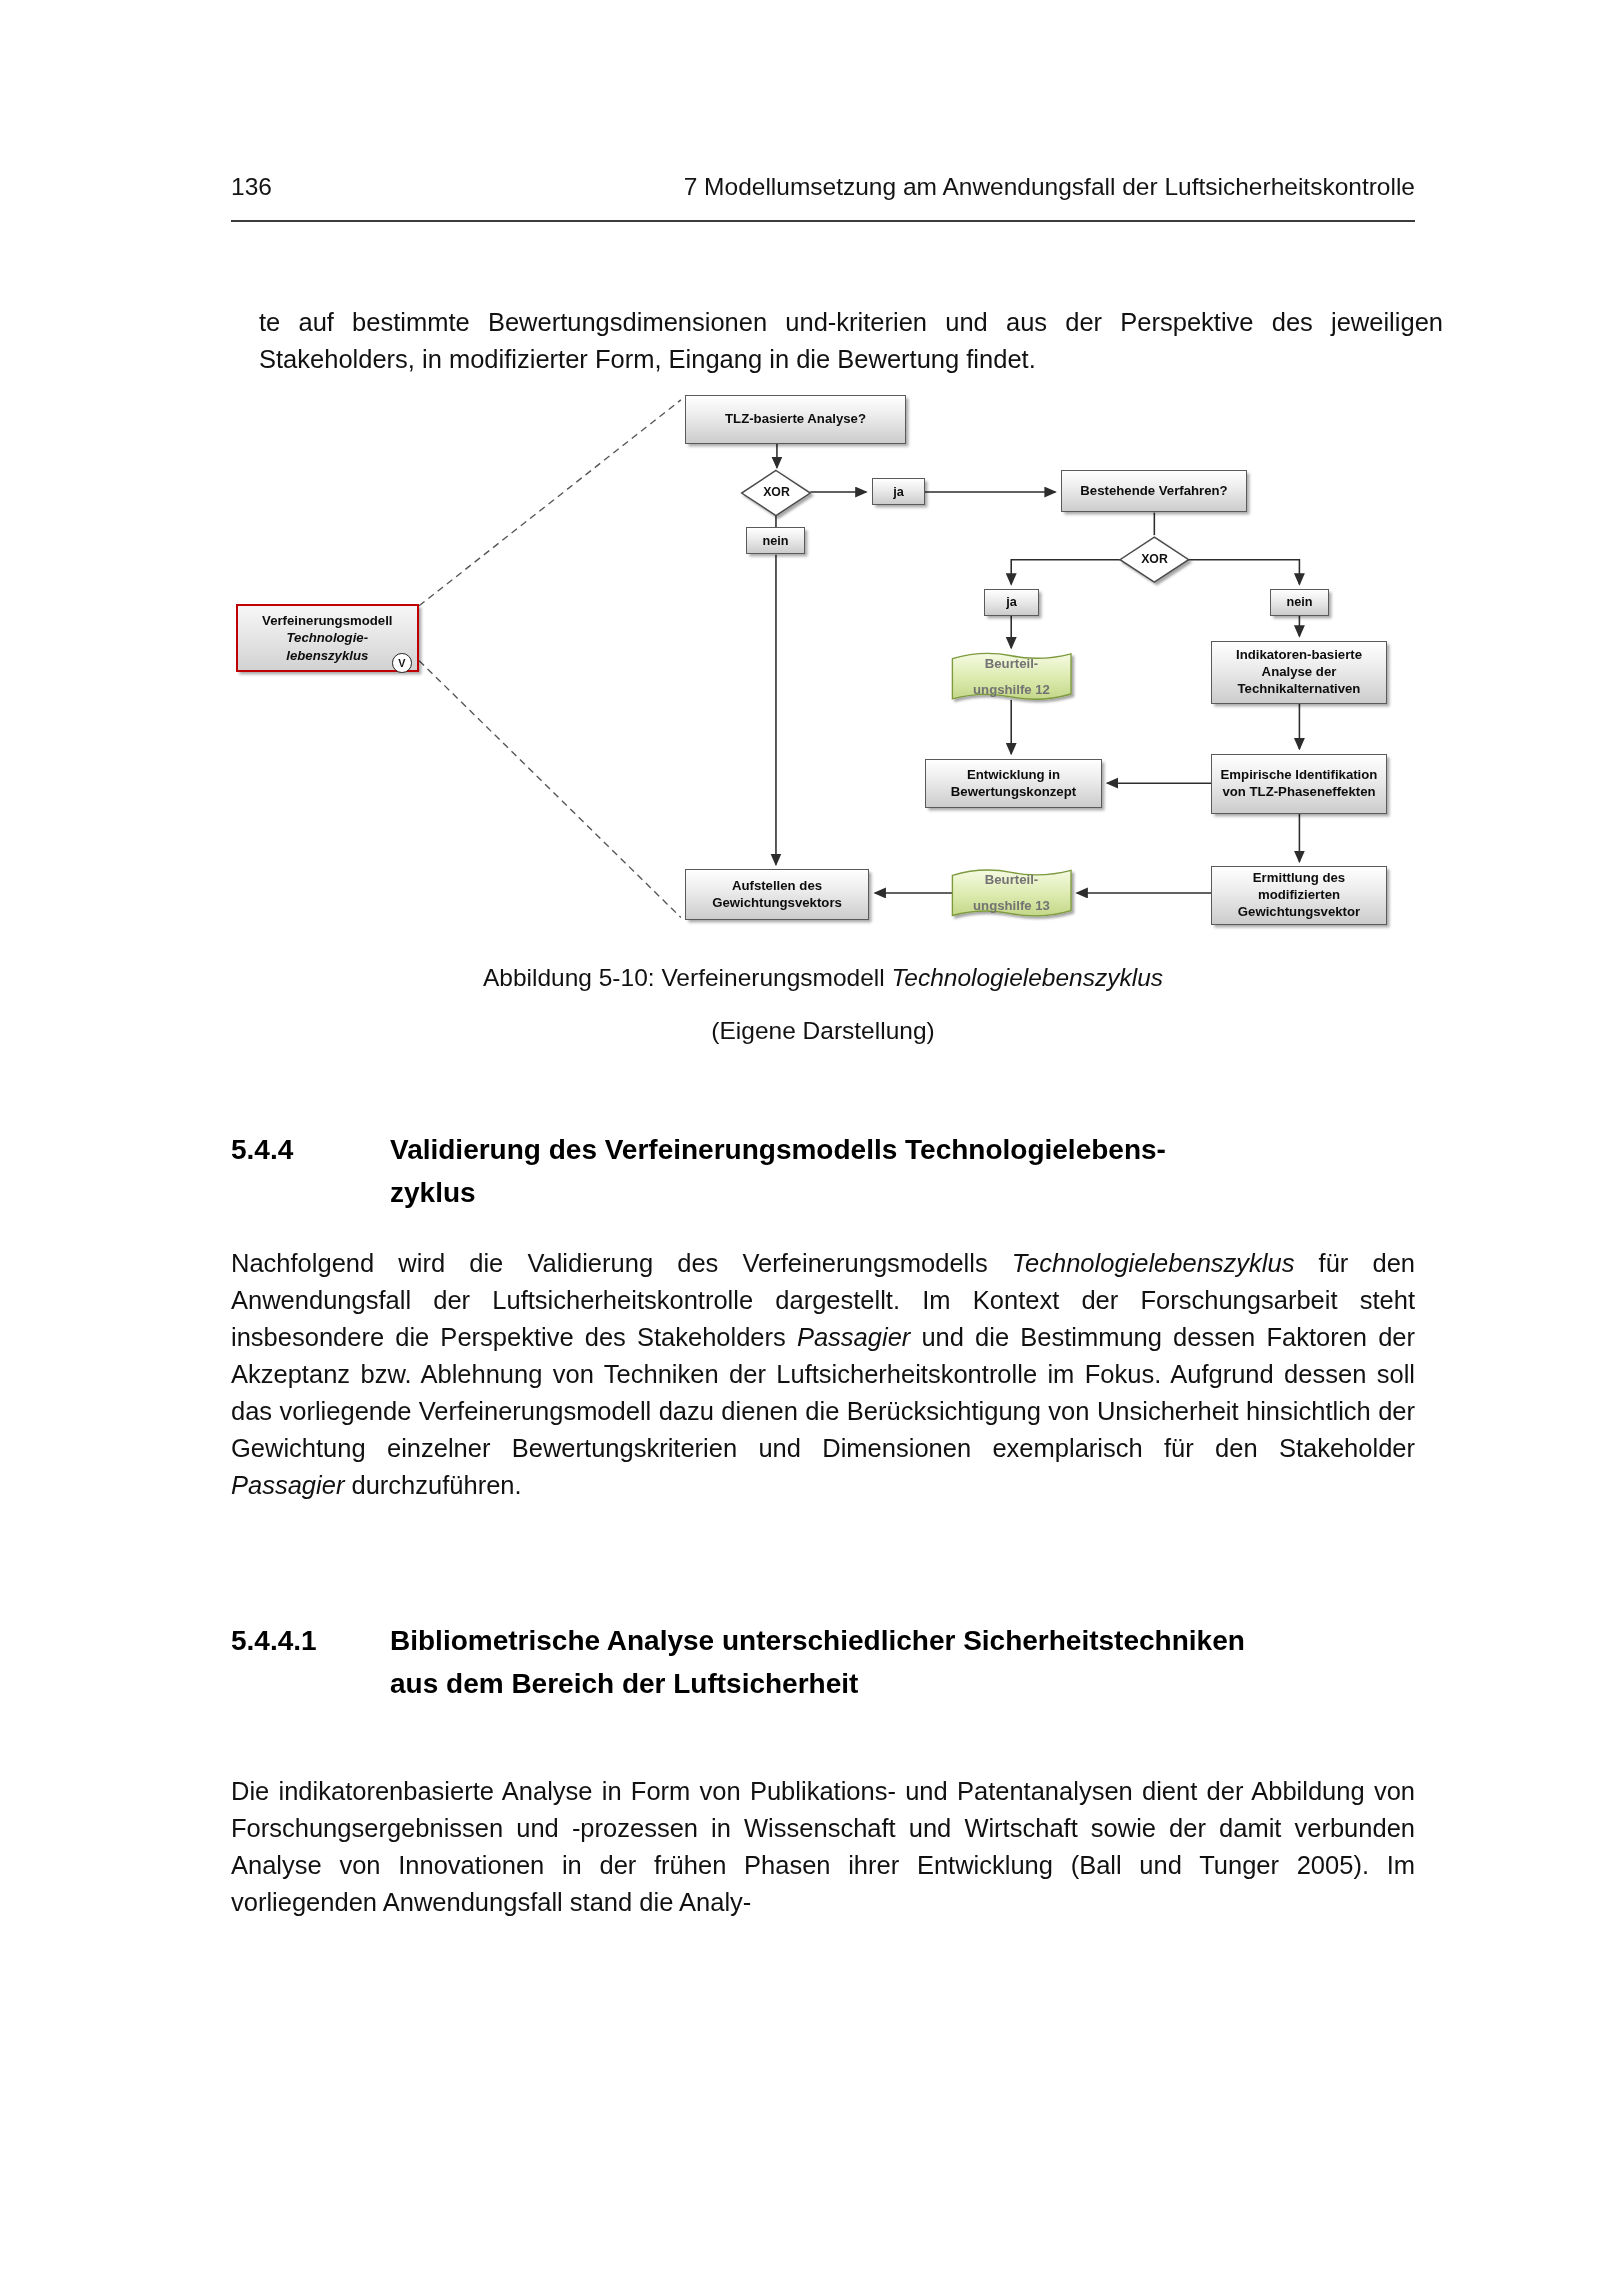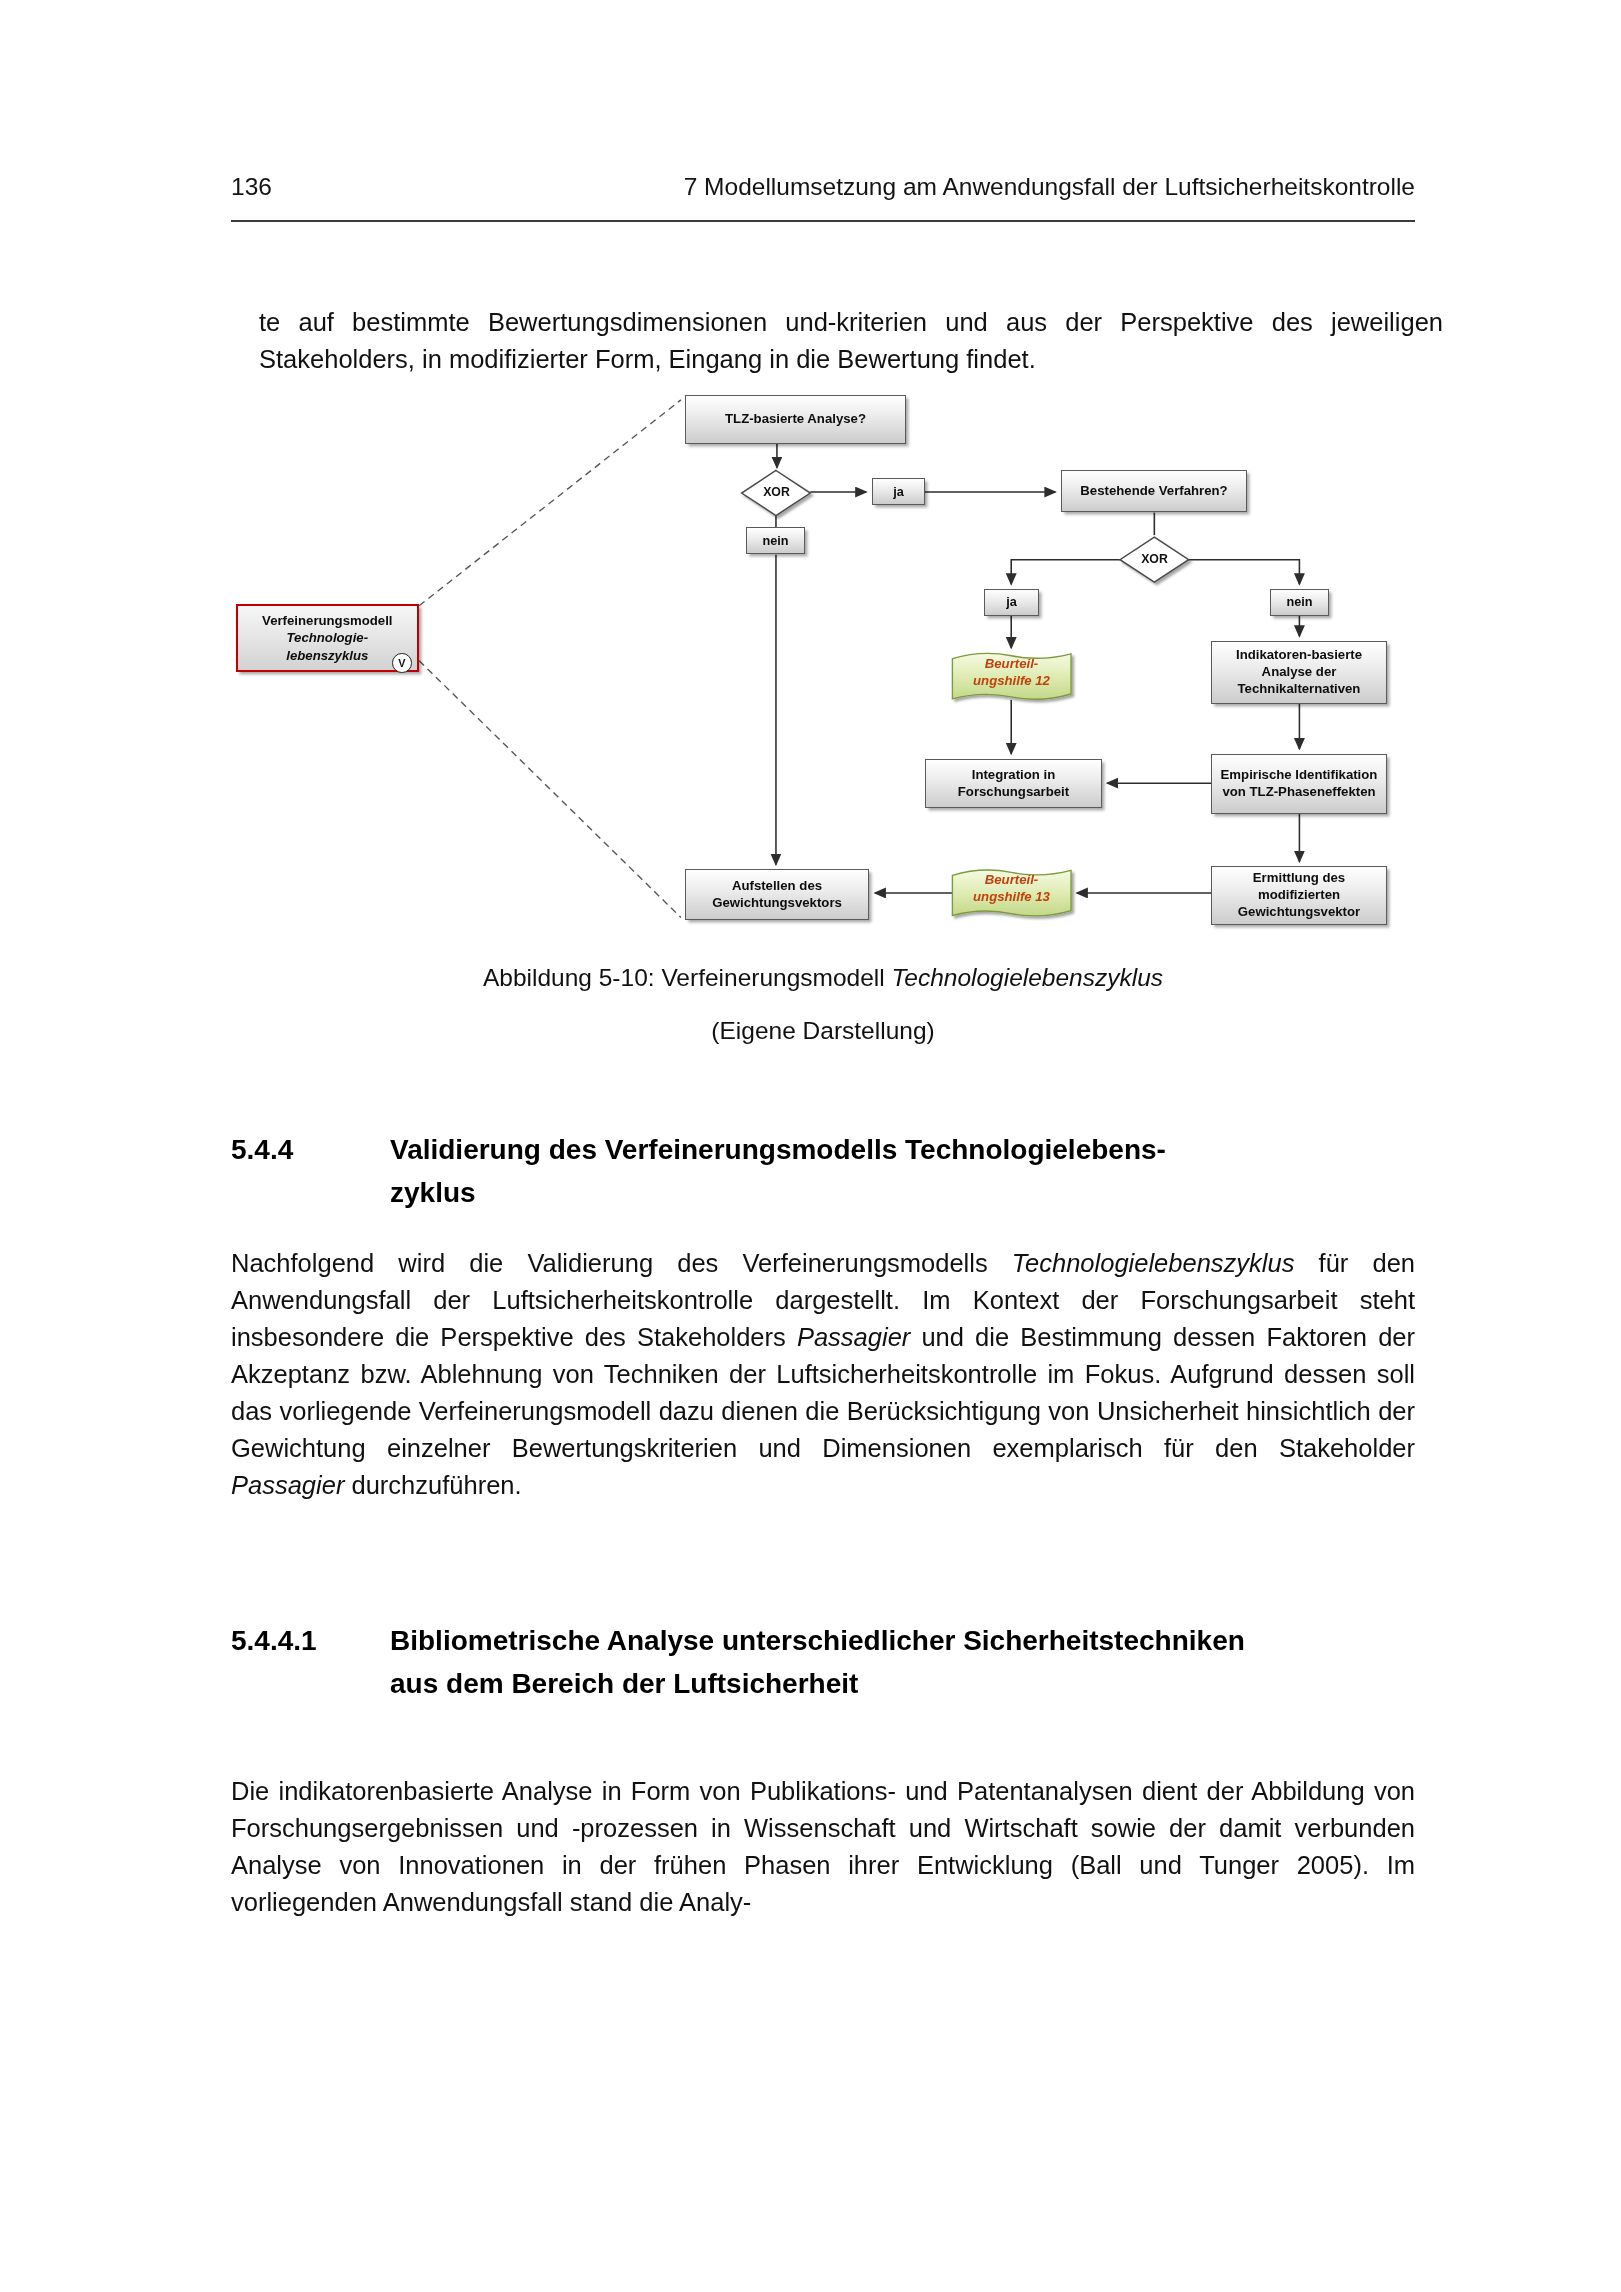--- a/index.html
+++ b/index.html
@@ -68,22 +68,22 @@
     position:absolute; width:19.6px; height:19.6px; border-radius:50%;
     background:#ffffff; border:1.6px solid #222;
     display:flex; align-items:center; justify-content:center;
     font-size:10.8px; font-weight:700; color:#111; box-sizing:border-box;
   }
   .xor-label {
     position:absolute; text-align:center; font-weight:700; font-size:12.3px; color:#111;
   }
   .scroll-label {
     position:absolute; box-sizing:border-box;
-    display:flex; flex-direction:column; align-items:center; justify-content:flex-start;
-    text-align:center; font-weight:700; font-size:13.2px; line-height:1.3; color:#c2410c;font-style:italic;
+    display:flex; flex-direction:column; align-items:center; justify-content:space-between;
+    text-align:center; font-weight:700; font-size:13.2px; line-height:1.3; color:#737373;
   }
 </style>
 </head>
 <body>
 
 <div class="page">
 
   <div class="header-row">
     <span>136</span>
     <span>7 Modellumsetzung am Anwendungsfall der Luftsicherheitskontrolle</span>
@@ -139,21 +139,21 @@
       <path d="M739,495 Q769,486 799,492 Q829,498 860,490 L860,531 Q829,540 799,534 Q769,528 739,536 Z" fill="url(#greenGrad)" stroke="#7d9a3e" stroke-width="1.4" filter="url(#ds)"></path>
     </svg>
 
     <div class="node" style="left:457px;top:4.9px;width:221px;height:49px">TLZ-basierte Analyse?</div>
     <div class="node small" style="left:644px;top:88px;width:53px;height:27.4px">ja</div>
     <div class="node" style="left:833px;top:80px;width:186px;height:42px">Bestehende Verfahren?</div>
     <div class="node small" style="left:518px;top:137px;width:59px;height:27.4px">nein</div>
     <div class="node small" style="left:756px;top:199px;width:55px;height:26.5px">ja</div>
     <div class="node small" style="left:1042px;top:199px;width:59px;height:26.5px">nein</div>
     <div class="node" style="left:983px;top:251px;width:176px;height:63px">Indikatoren-basierte Analyse der Technikalternativen</div>
-    <div class="node" style="left:697px;top:369px;width:177px;height:49px">Integration in Forschungsarbeit</div>
+    <div class="node" style="left:697px;top:369px;width:177px;height:49px">Entwicklung in Bewertungskonzept</div>
     <div class="node" style="left:983px;top:364px;width:176px;height:60px">Empirische Identifikation von TLZ-Phaseneffekten</div>
     <div class="node" style="left:983px;top:476px;width:176px;height:59px">Ermittlung des modifizierten Gewichtungsvektor</div>
     <div class="node" style="left:457px;top:479px;width:184px;height:51px">Aufstellen des Gewichtungsvektors</div>
 
     <div class="model-box" style="left:7.8px;top:214px;width:183px;height:68px">
       <span>Verfeinerungsmodell</span>
       <span class="it">Technologie-</span>
       <span class="it">lebenszyklus</span>
     </div>
     <div class="badge" style="left:164px;top:263px">V</div>

